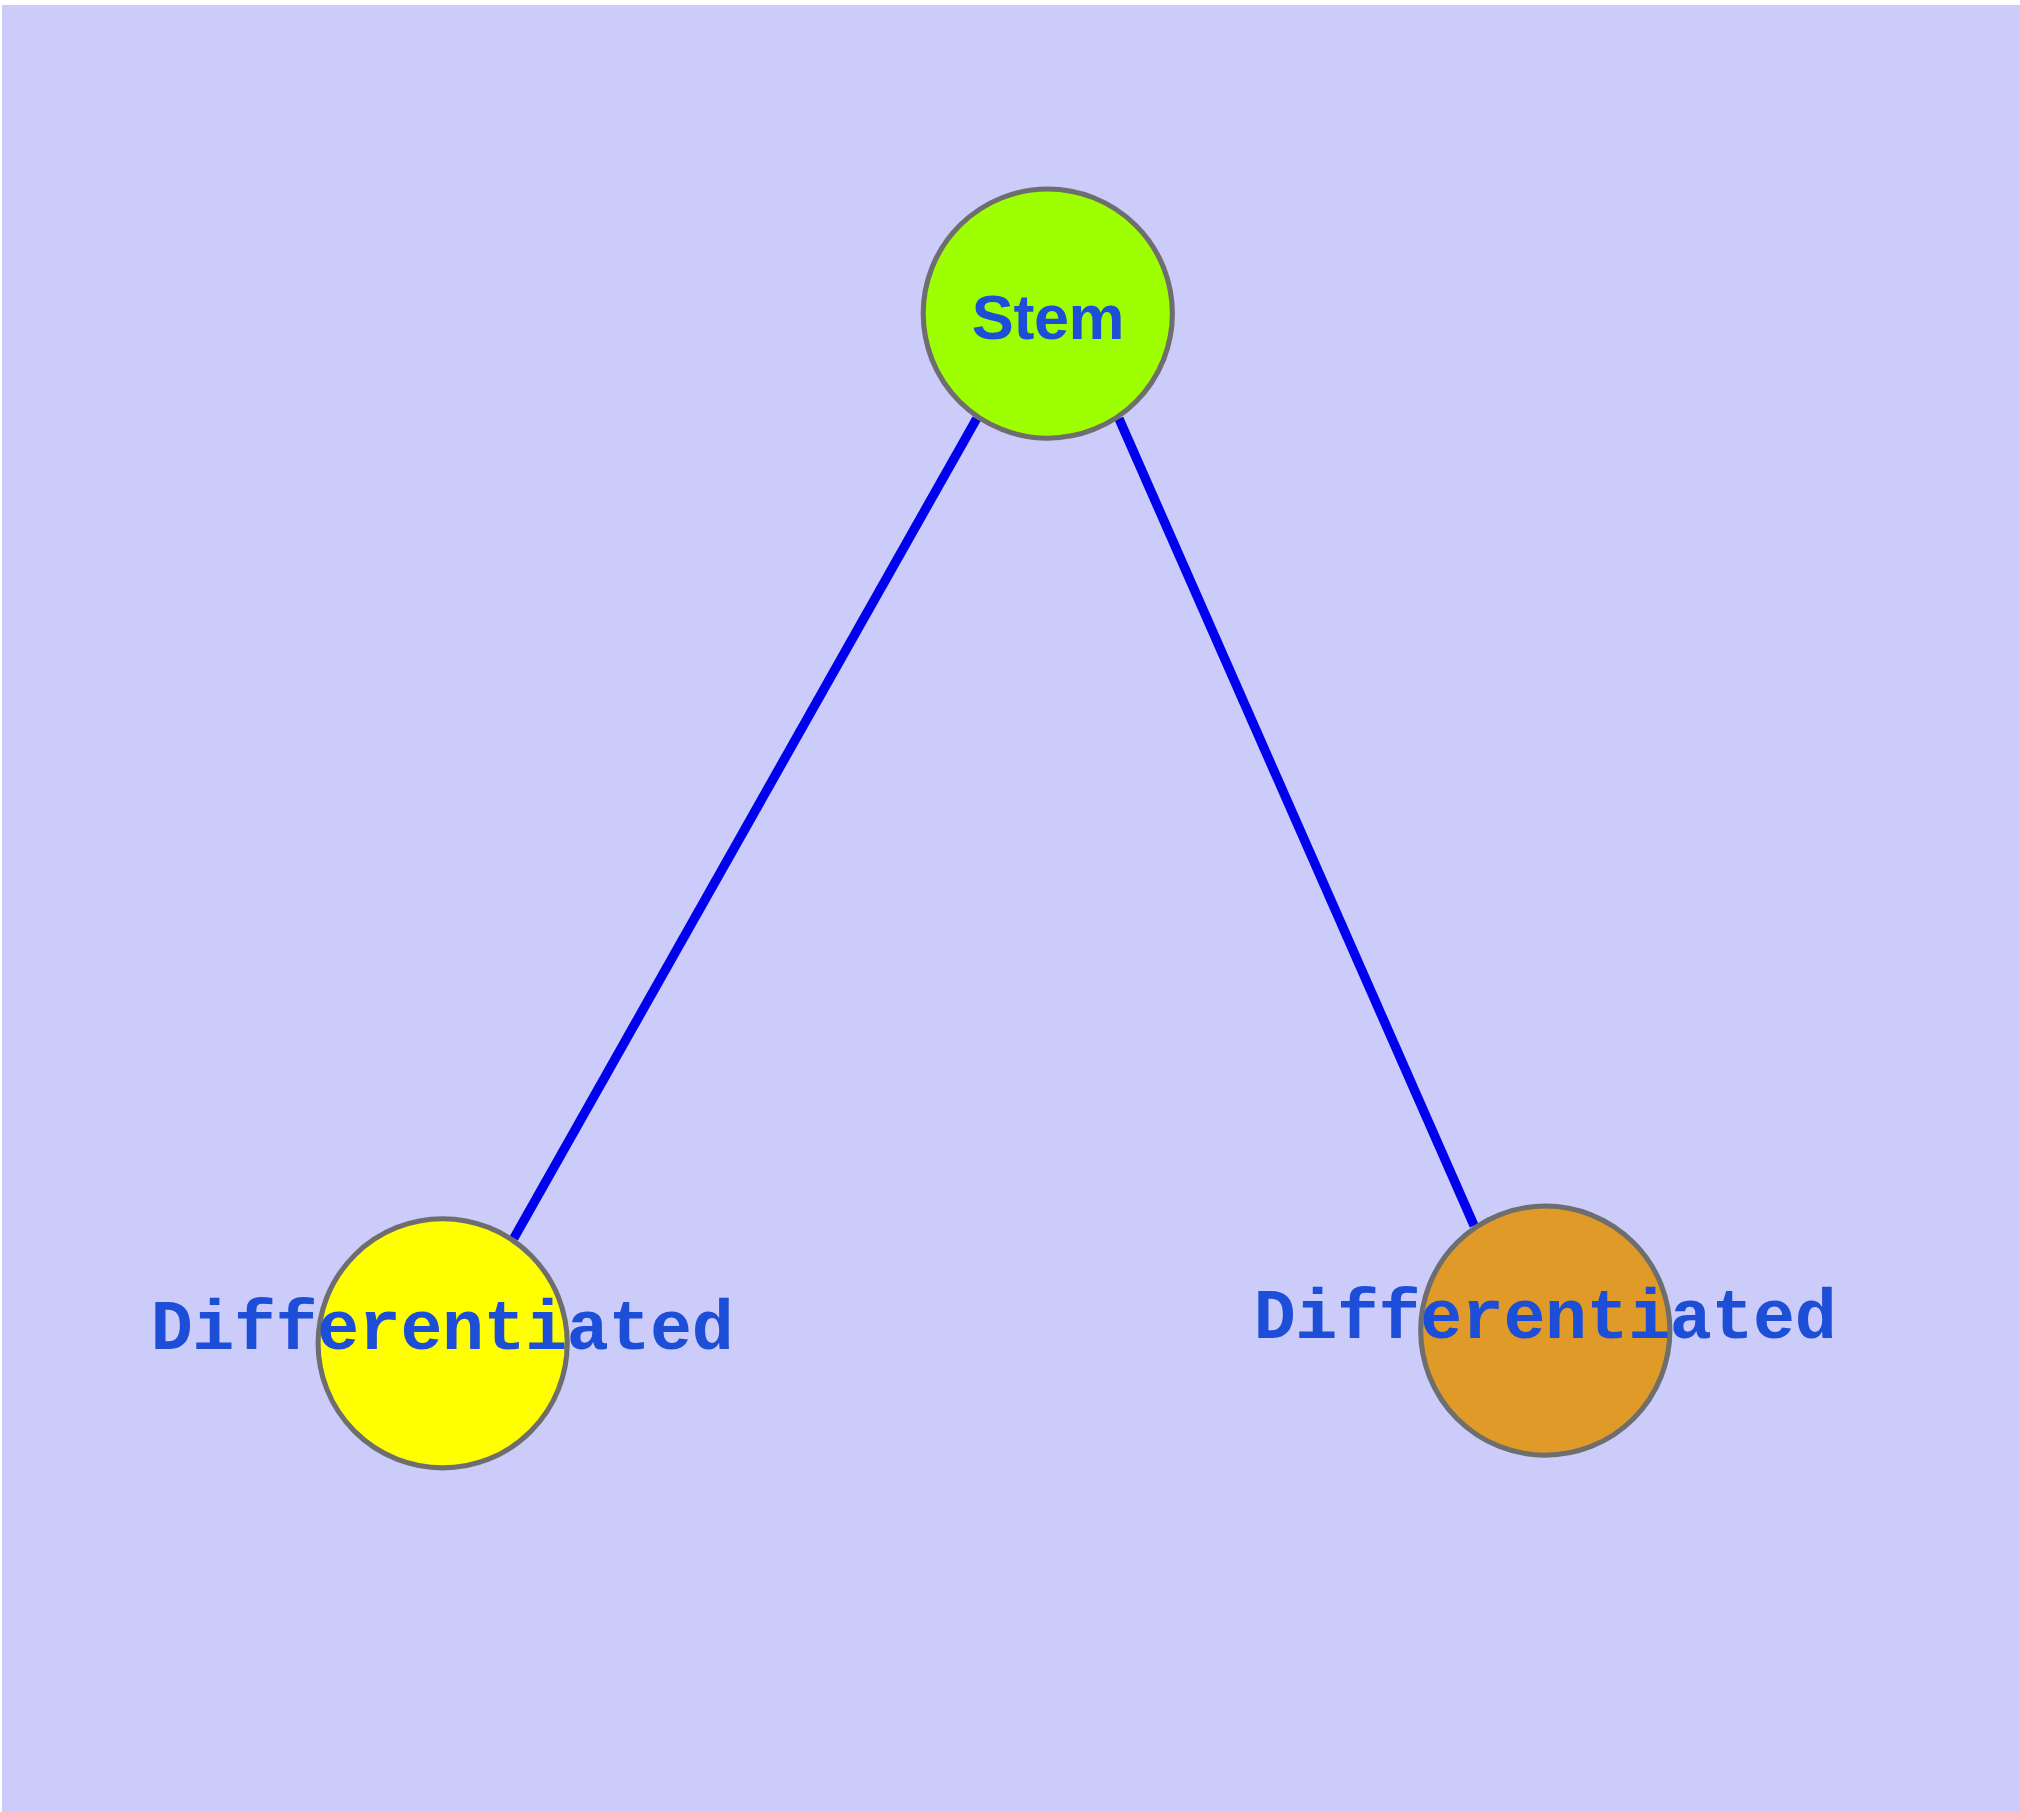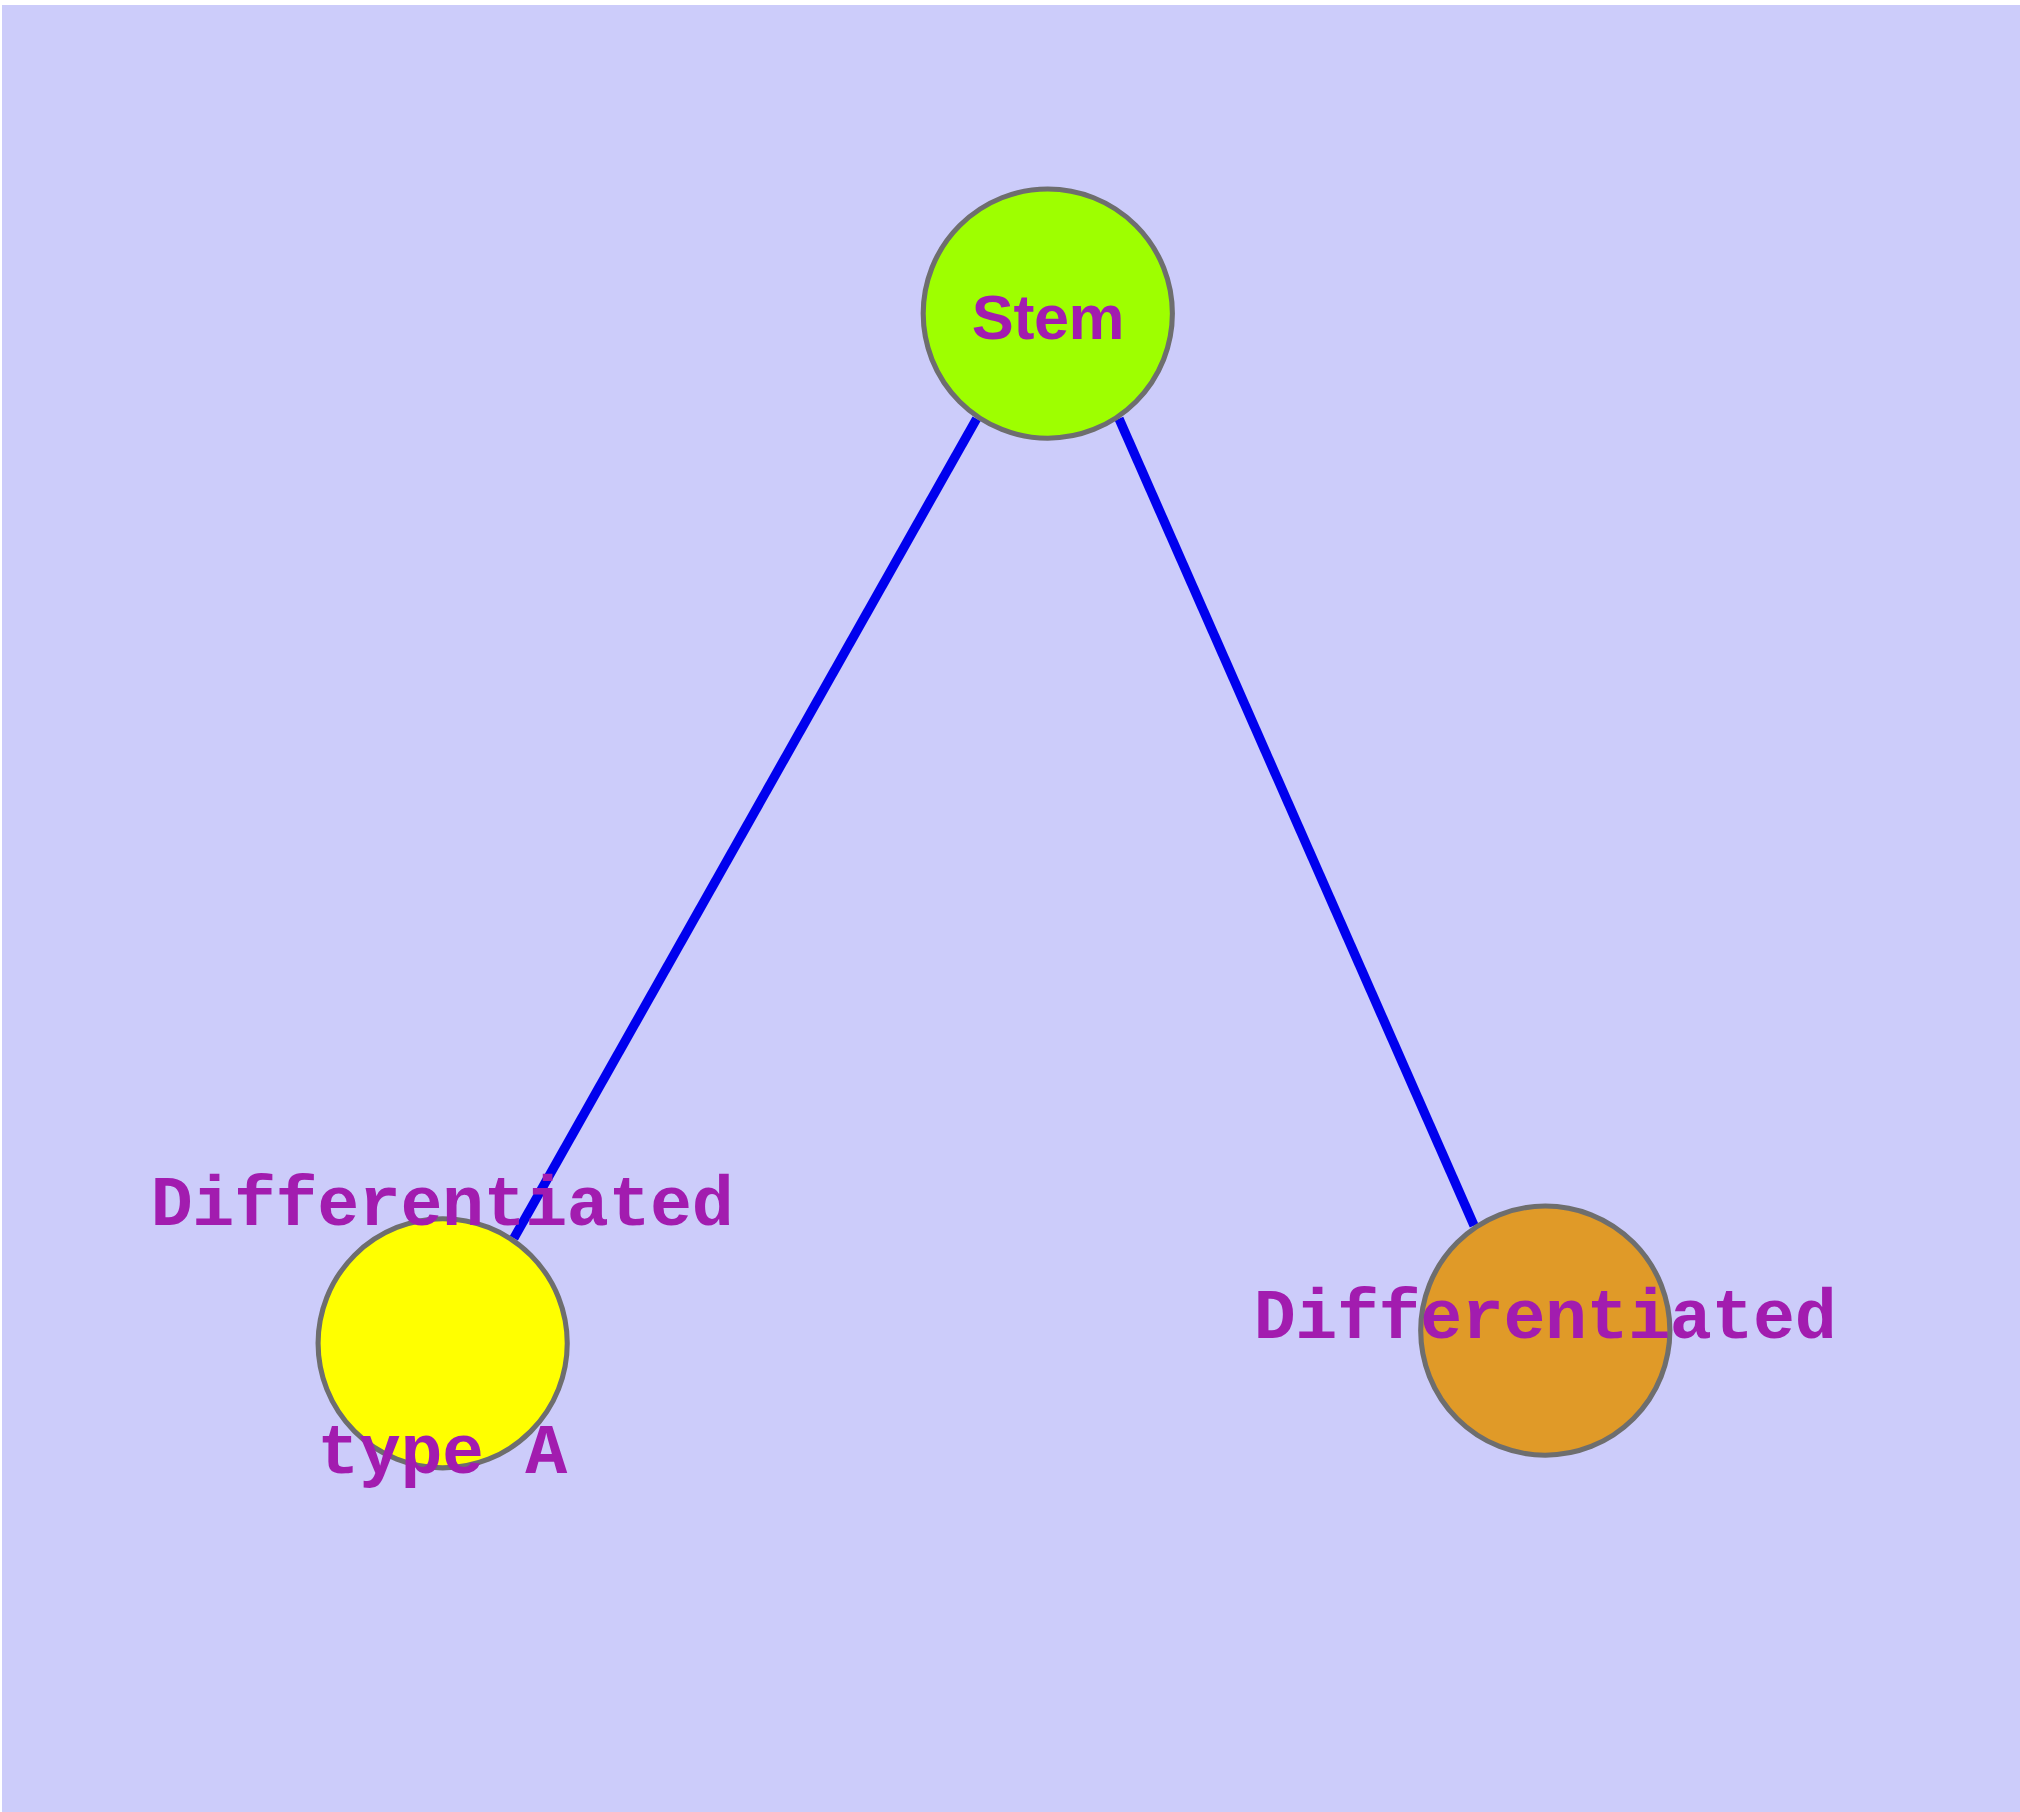--- a/index.html
+++ b/index.html
@@ -37,21 +37,21 @@
     stroke-width: 11;
     stroke-linecap: butt;
     fill: none;
   }
   .node-circle {
     stroke: #6e6e6e;
     stroke-width: 6;
   }
   .node-label {
     position: absolute;
-    color: #a21caf;
+    color: #1d4ed8;
     font-weight: bold;
     font-family: "Liberation Sans", sans-serif;
     text-align: center;
     white-space: pre;
     line-height: 1.18;
     letter-spacing: -0.4px;
     transform: translate(-50%, -50%);
     pointer-events: none;
   }
   #label-stem {
@@ -79,21 +79,20 @@
       <circle class="node-circle" cx="1236" cy="370" r="147" fill="#9eff00"></circle>
       <circle class="node-circle" cx="522" cy="1585" r="147" fill="#ffff00"></circle>
       <circle class="node-circle" cx="1823" cy="1570" r="147" fill="#e09a28"></circle>
     </g>
   </svg>
 
   <div class="node-label" id="label-stem" style="left:1048px; top:317px;">Stem</div>
 
   <div class="node-label" id="label-type-a" style="left:442px; top:1331px;">
     <div>Differentiated</div>
-    <div>type A</div>
   </div>
 
   <div class="node-label" id="label-type-b" style="left:1545px; top:1320px;">
     <div>Differentiated</div>
   </div>
 
 </div>
 
 
 </body></html>

